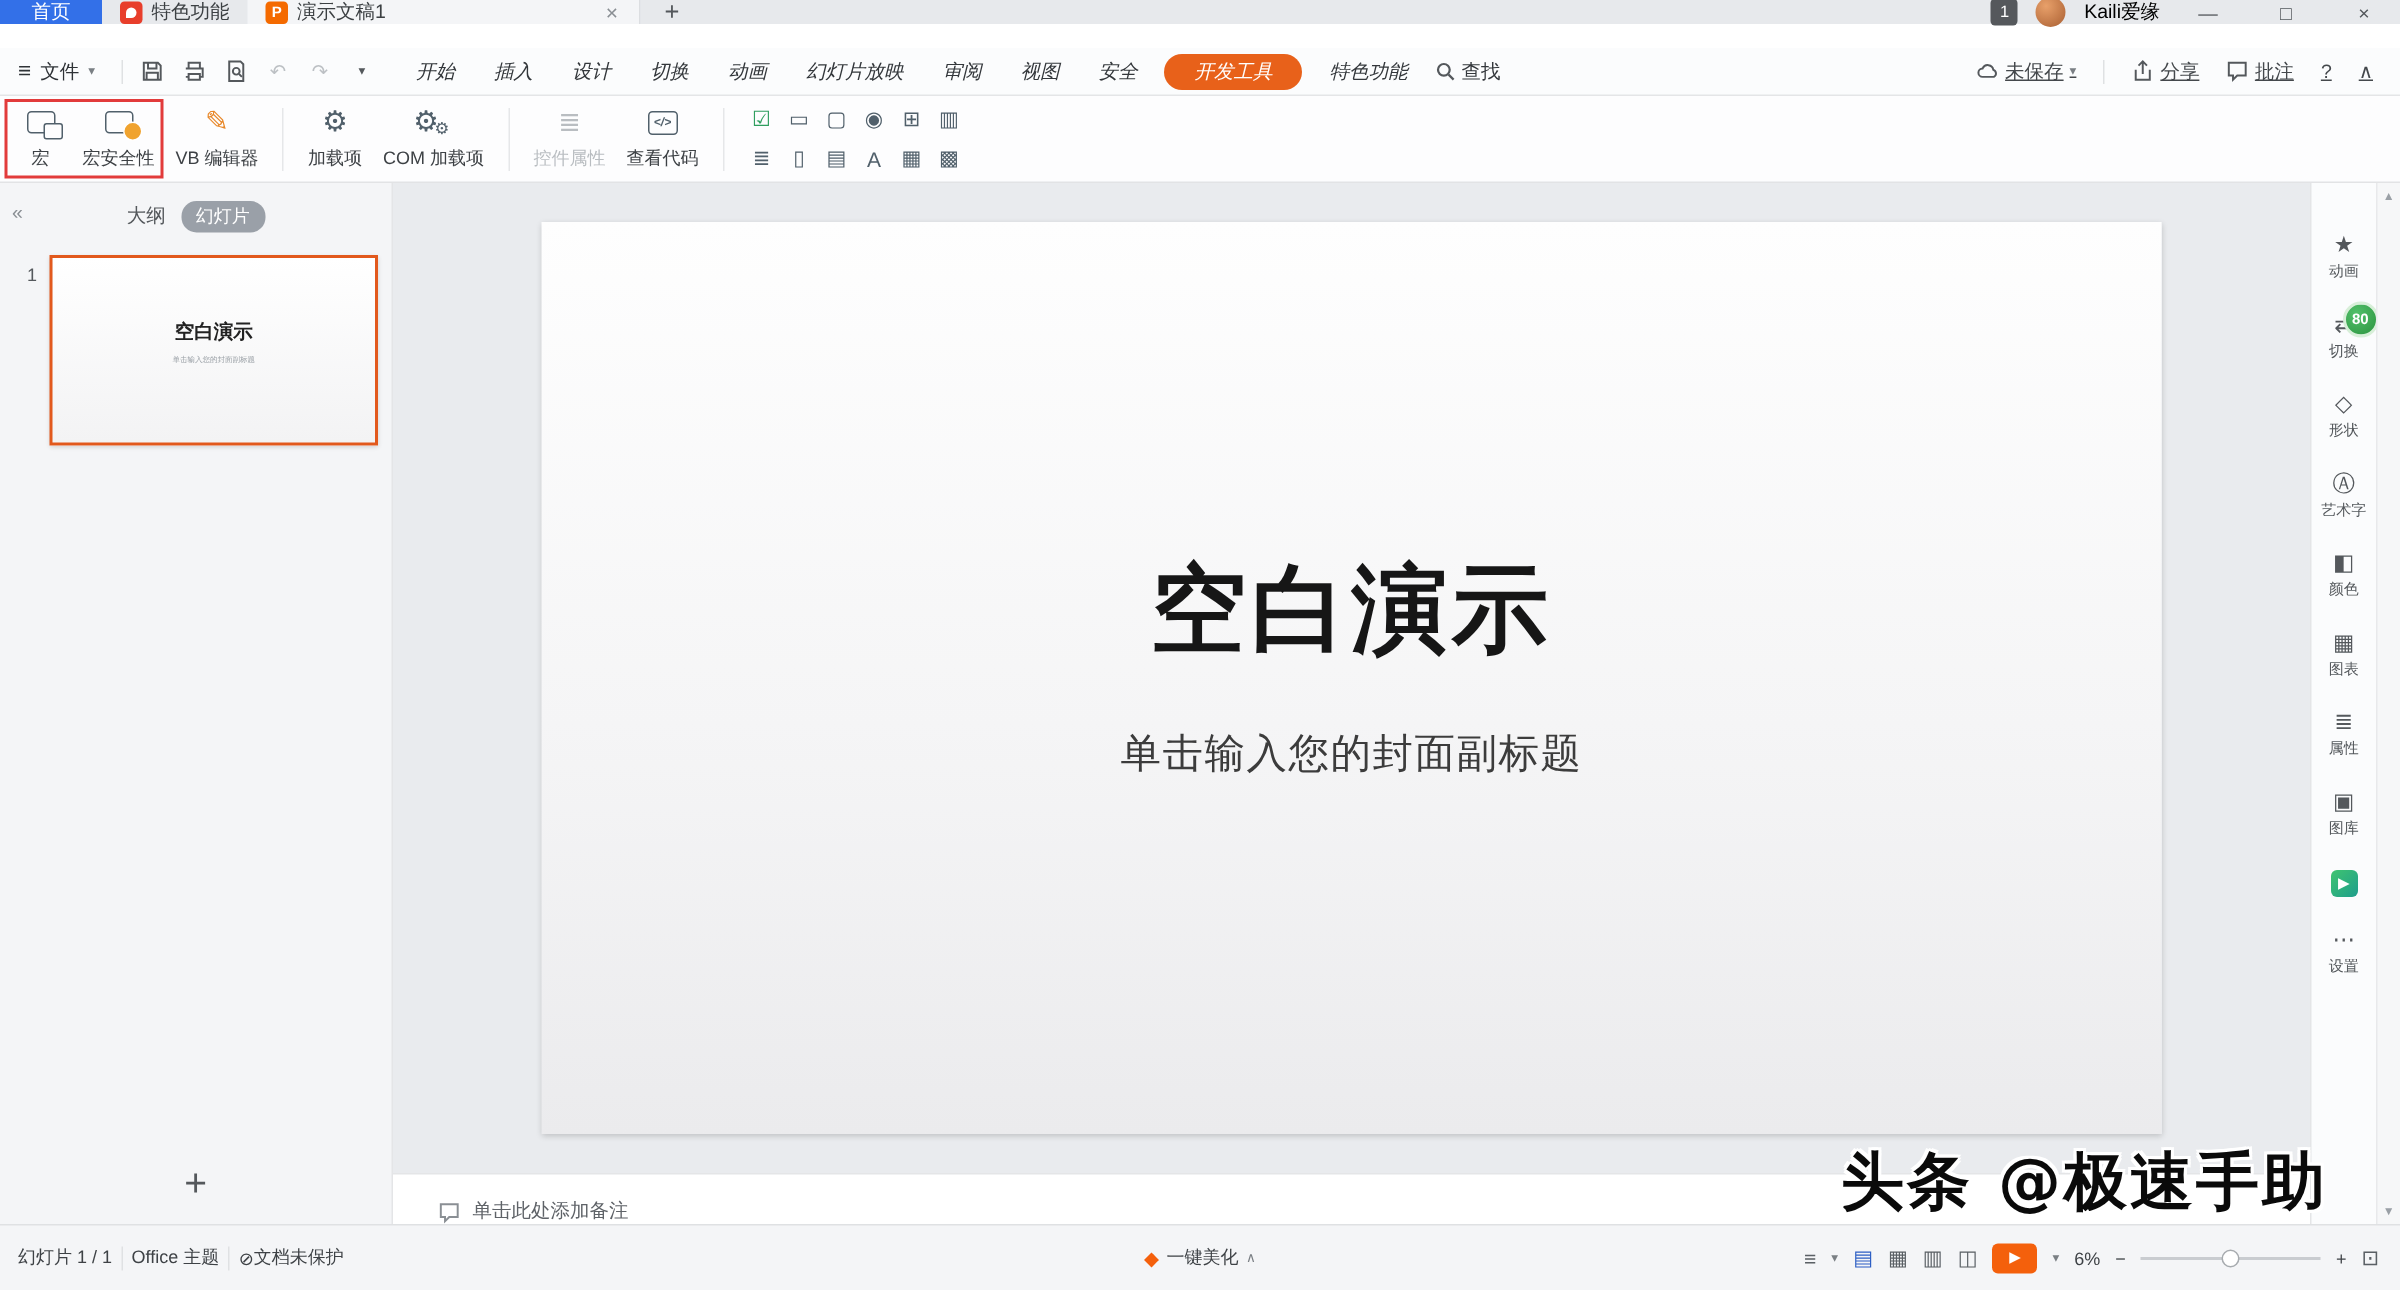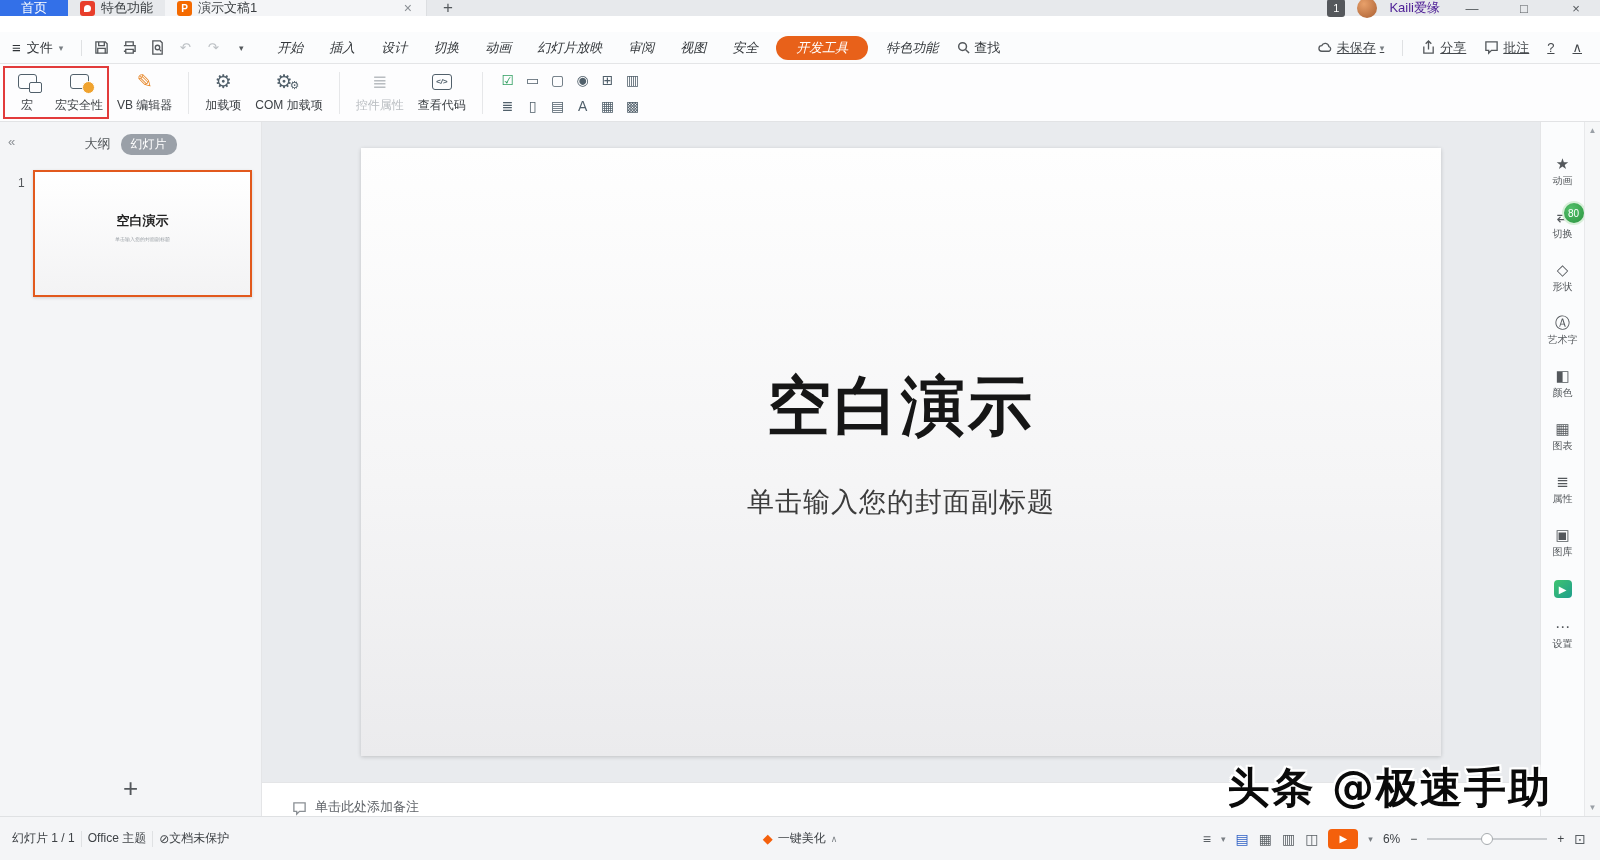--- a/index.html
+++ b/index.html
@@ -16,21 +16,21 @@
   .docer-ico { width:15px; height:15px; border-radius:3px; background:#e83e2b; display:inline-block; position:relative; }
   .docer-ico::after { content:""; position:absolute; left:4px; top:4px; width:7px; height:7px; border-radius:50% 50% 50% 0; background:#fff; }
   .ppt-ico { width:15px; height:15px; border-radius:3px; background:#f46a00; color:#fff; font-size:10px; font-weight:bold;
              display:inline-flex; align-items:center; justify-content:center; }
   .tab-close { margin-left:auto; color:#8a8f94; font-size:14px; padding:0 2px; }
   .tab-new { display:flex; align-items:center; padding:0 16px; font-size:17px; color:#54585c; }
   .tb-right { margin-left:auto; display:flex; align-items:center; gap:12px; padding-right:4px; }
   .badge1 { width:18px; height:18px; background:#55585c; color:#fff; border-radius:3px; font-size:11px;
             display:inline-flex; align-items:center; justify-content:center; }
   .avatar { width:20px; height:20px; border-radius:50%; background:radial-gradient(circle at 35% 30%, #e8a06a, #a95f32); display:inline-block; }
-  .uname { color:#4c1d95; }
+  .uname { color:#000000; }
   .winbtn { width:40px; height:32px; display:inline-flex; align-items:center; justify-content:center; color:#54585c; font-size:13px; }
 
   
   .menubar { position:absolute; top:32px; left:0; right:0; height:32px; background:#fbfcfd;
              border-bottom:1px solid #e4e5e7; display:flex; align-items:center; font-size:13px; }
   .file-menu { display:flex; align-items:center; gap:6px; padding:0 12px; color:#2f3337; }
   .hamb { font-size:15px; }
   .caret { font-size:9px; color:#7a7f84; }
   .vsep { width:1px; height:16px; background:#dfe1e3; margin:0 6px; }
   .qtb { display:flex; align-items:center; gap:10px; padding:0 4px; }
@@ -97,21 +97,21 @@
   .notesbar svg { width:15px; height:15px; stroke:#8a8f94; fill:none; stroke-width:1.4; }
 
   
   .rightbar { position:absolute; top:122px; right:16px; width:44px; bottom:44px; background:#fbfcfd;
               border-left:1px solid #e4e5e7; display:flex; flex-direction:column; align-items:center;
               padding-top:34px; gap:21px; }
   .sb-item { position:relative; display:flex; flex-direction:column; align-items:center; gap:2px; color:#54585c; }
   .sb-ic { font-size:15px; line-height:16px; }
   .sb-lb { font-size:10px; white-space:nowrap; }
   .sb-badge { position:absolute; top:-8px; right:-13px; width:24px; height:24px; border-radius:50%;
-              background:radial-gradient(circle at 35% 30%, #52c06a, #2c9440); color:#fff; font-size:10px; font-weight:normal;
+              background:radial-gradient(circle at 35% 30%, #52c06a, #2c9440); color:#fff; font-size:10px; font-weight:bold;
               display:flex; align-items:center; justify-content:center; border:2px solid #d8efd9; }
   .sb-plugin { width:18px; height:18px; border-radius:4px; background:linear-gradient(135deg,#3fc470,#1e9e8c);
                color:#fff; font-size:10px; display:flex; align-items:center; justify-content:center; }
   .vscroll { position:absolute; top:122px; right:0; width:16px; bottom:44px; background:#f6f7f8; border-left:1px solid #e8e9eb; }
   .vs-up { position:absolute; top:4px; width:100%; text-align:center; font-size:8px; color:#9aa0a6; }
   .vs-dn { position:absolute; bottom:4px; width:100%; text-align:center; font-size:8px; color:#9aa0a6; }
 
   
   .statusbar { position:absolute; left:0; right:0; bottom:0; height:44px; background:#f4f5f7;
                border-top:1px solid #dfe1e3; display:flex; align-items:center; font-size:12px; color:#3e4246; }

